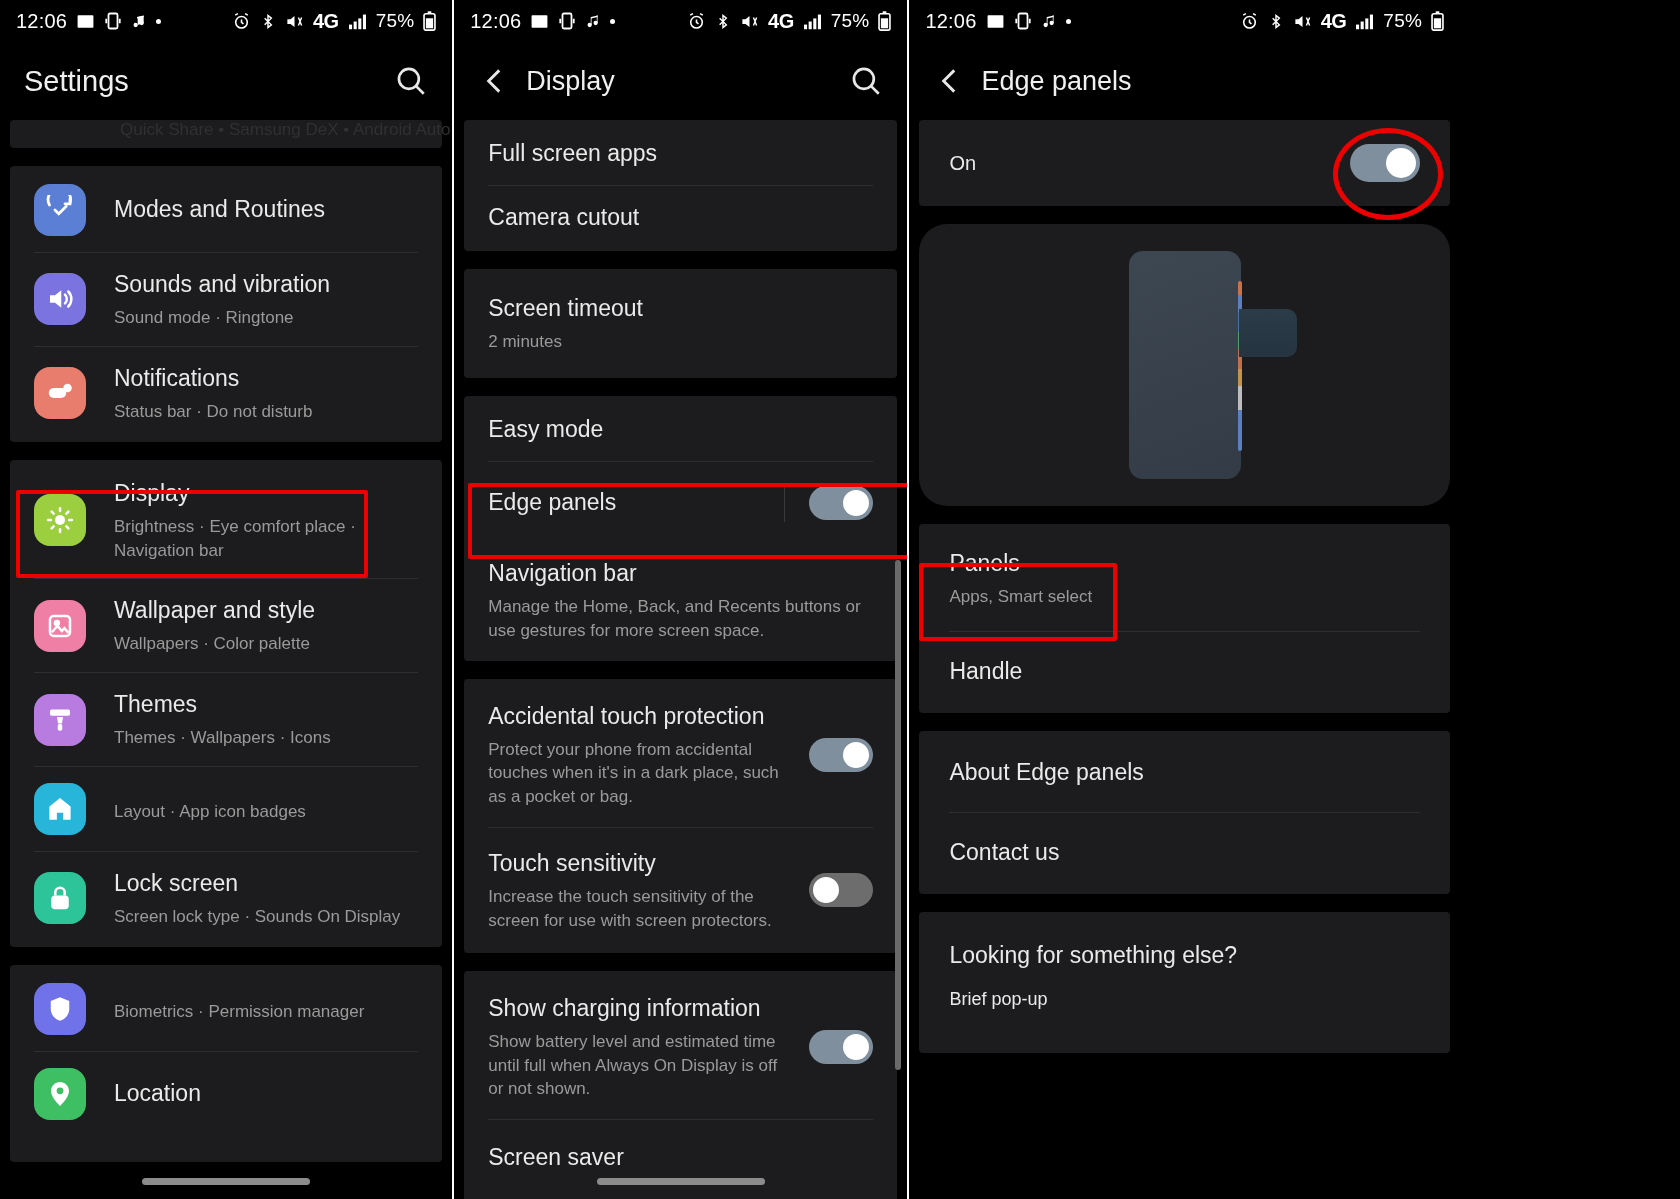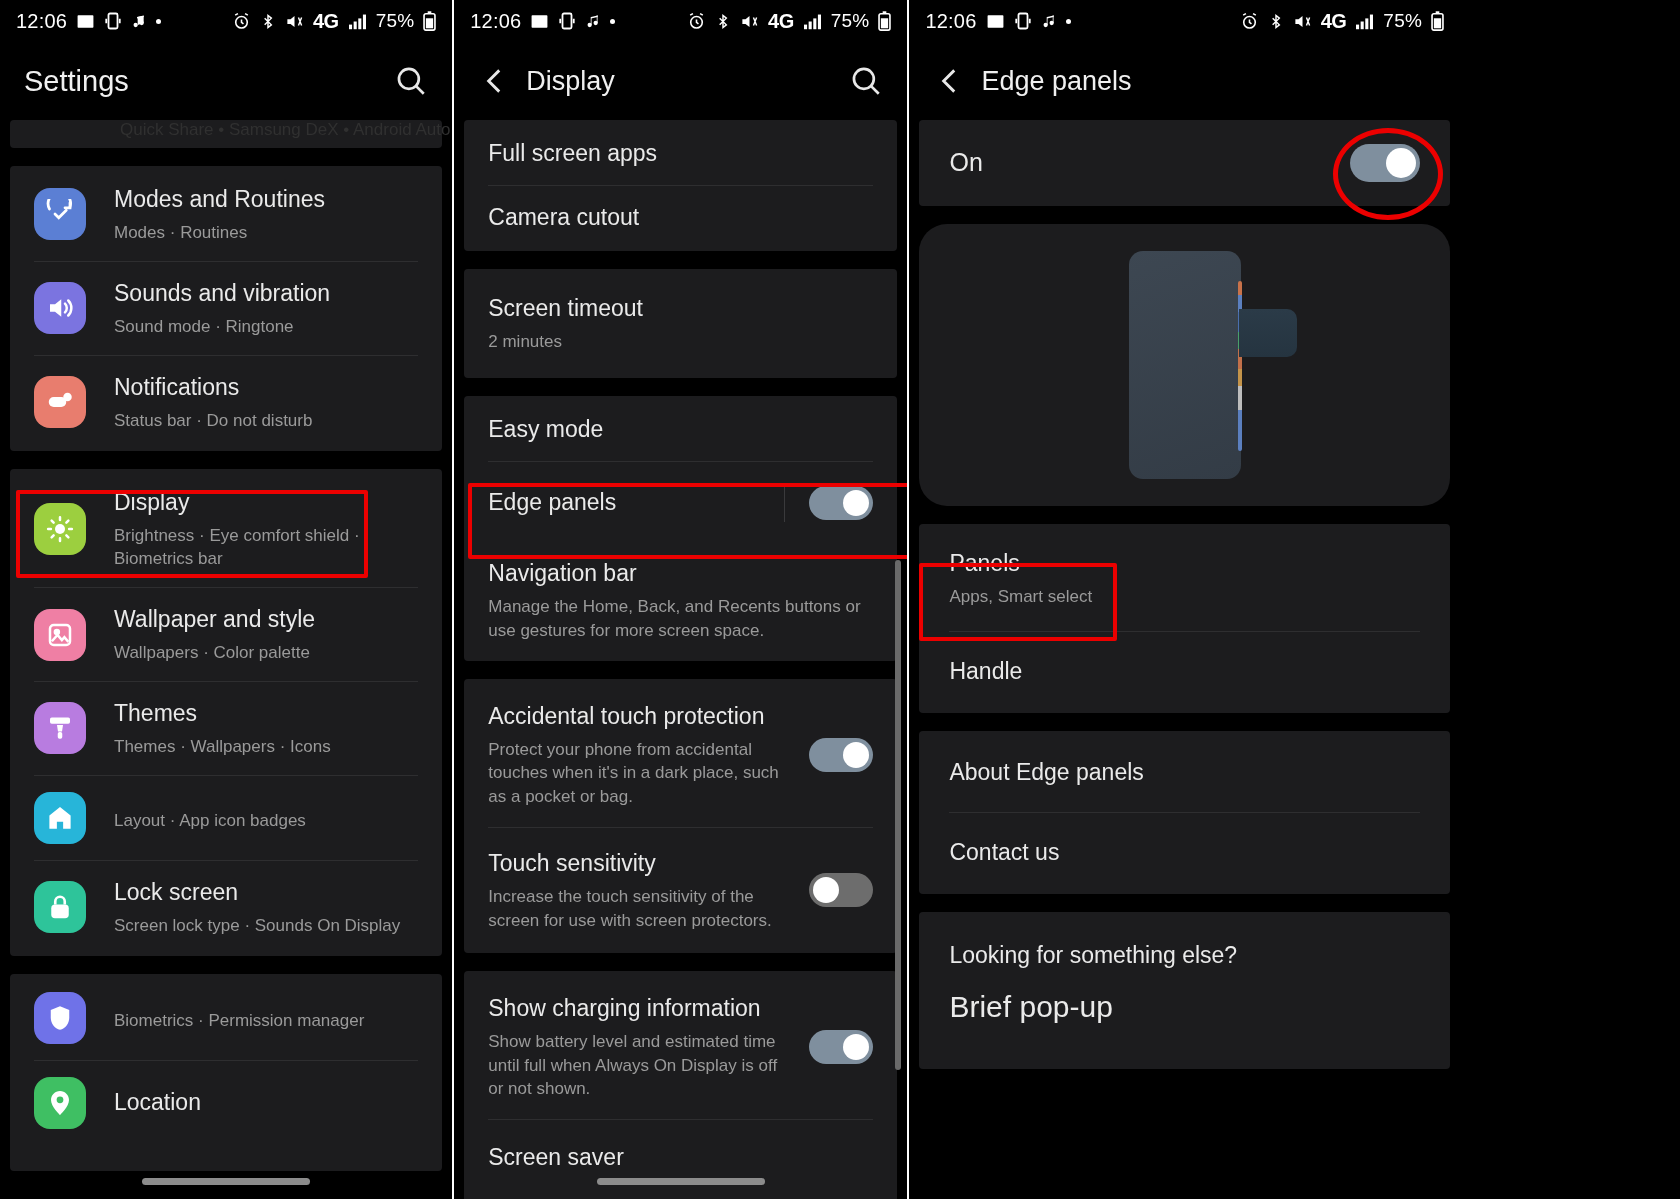--- a/index.html
+++ b/index.html
@@ -176,21 +176,20 @@
         <div class="row">
           <div class="appicon" style="background:#5b7fd4">
             <svg viewBox="0 0 24 24" fill="none" stroke="#fff" stroke-width="2.2" stroke-linecap="round">
                 <path d="M20 6.5A9 9 0 103.6 8"></path>
                 <path d="M8 12l3 3 6-6"></path>
                 <path d="M20 3v4h-4"></path>
               </svg>
           </div>
           <div class="texts">
             <div class="t1">Modes and Routines</div>
-            <div class="t2">Modes  ·  Routines</div>
           </div>
         </div>
         <div class="divider"></div>
         <div class="row">
           <div class="appicon" style="background:#7b74e0">
             <svg viewBox="0 0 24 24" fill="#fff">
                 <path d="M4 9v6h4l5 4V5L8 9H4z"></path>
                 <path d="M16 8.5a5 5 0 010 7M18.6 6a8.5 8.5 0 010 12" stroke="#fff" stroke-width="2" fill="none" stroke-linecap="round"></path>
               </svg>
           </div>
@@ -219,21 +218,21 @@
           <div class="appicon" style="background:#9ccf3f">
             <svg viewBox="0 0 24 24" fill="#fff">
                 <circle cx="12" cy="12" r="4"></circle>
                 <g stroke="#fff" stroke-width="2" stroke-linecap="round">
                   <path d="M12 2.5v2.2M12 19.3v2.2M2.5 12h2.2M19.3 12h2.2M5.3 5.3l1.6 1.6M17.1 17.1l1.6 1.6M18.7 5.3l-1.6 1.6M6.9 17.1l-1.6 1.6"></path>
                 </g>
               </svg>
           </div>
           <div class="texts">
             <div class="t1">Display</div>
-            <div class="t2">Brightness  ·  Eye comfort shield  ·  Biometrics bar</div>
+            <div class="t2">Brightness  ·  Eye comfort place  ·  Navigation bar</div>
           </div>
         </div>
         <div class="divider"></div>
         <div class="row">
           <div class="appicon" style="background:#ef7fa4">
             <svg viewBox="0 0 24 24" fill="none" stroke="#fff" stroke-width="2">
                 <rect x="4" y="4" width="16" height="16" rx="3"></rect>
                 <circle cx="9.5" cy="9.5" r="1.6" fill="#fff"></circle>
                 <path d="M5.5 17l4.5-5 3.5 4 2-2.2 3.2 3.7"></path>
               </svg>
@@ -570,21 +569,21 @@
           </svg>
       </div>
       <div class="ttl">Edge panels</div>
     </div>
 
     <div class="scroll">
 
       <div class="card">
         <div class="row" style="padding:22px 30px">
           <div class="texts">
-              <div class="t1" style="font-size:25px">On</div>
+              <div class="t1" style="font-size:20px">On</div>
             </div>
           <div class="toggle on" style="width:70px;height:38px;border-radius:19px">
             <span class="knob" style="width:30px;height:30px;top:4px;right:4px"></span>
           </div>
         </div>
       </div>
 
       <div class="preview-card">
         <div class="phone-mock">
           <div class="edge-strip"></div>
@@ -618,21 +617,21 @@
           <div class="texts">
               <div class="t1">Contact us</div>
             </div>
         </div>
       </div>
 
       <div class="card" style="padding-bottom:20px">
         <div class="sec-head" style="padding:28px 30px 8px 30px">Looking for something else?</div>
         <div class="row" style="padding:10px 30px 22px 30px">
           <div class="texts">
-              <div class="t1" style="font-size:30px">Brief pop-up</div>
+              <div class="t1" style="font-size:18px">Brief pop-up</div>
             </div>
         </div>
       </div>
 
     </div>
 
     <div class="hl-circle" style="left:424px; top:128px; width:110px; height:92px;"></div>
     <div class="hl-box" style="left:10px; top:563px; width:198px; height:78px;"></div>
   </div>
 

